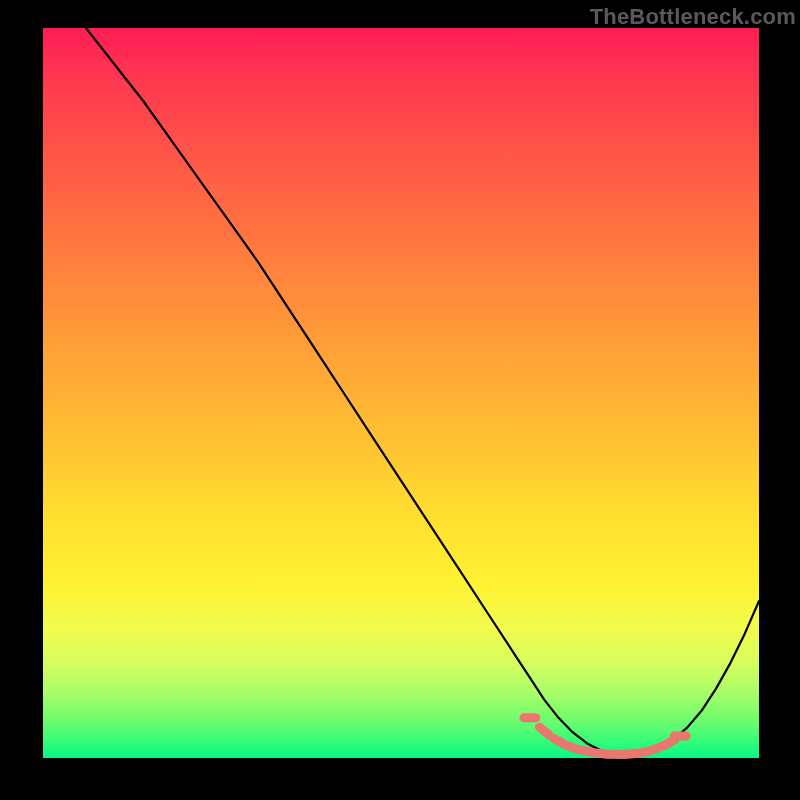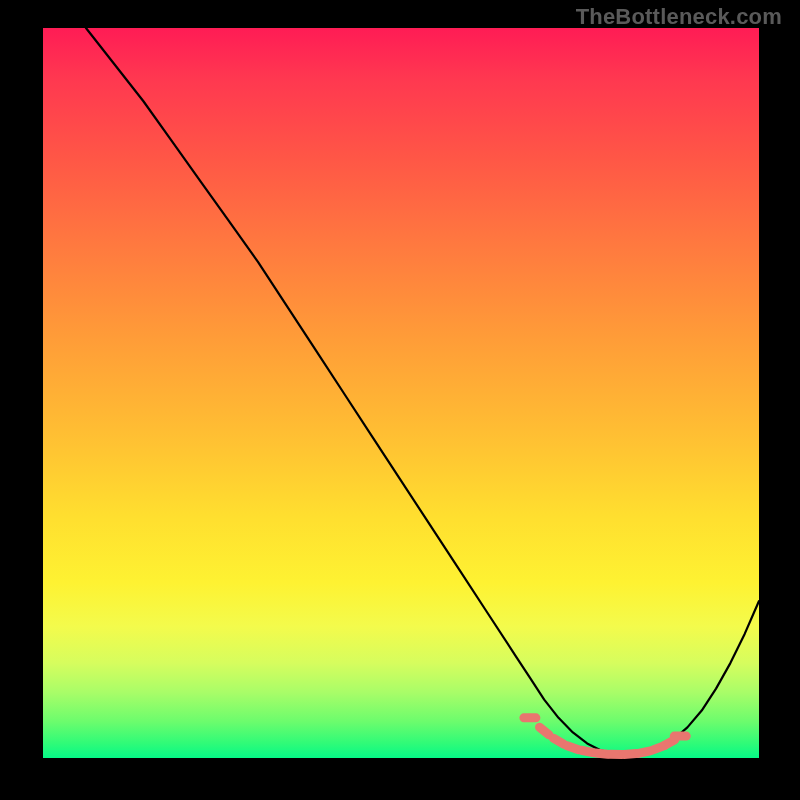--- a/index.html
+++ b/index.html
@@ -13,21 +13,21 @@
   }
   .outer {
     position: relative;
     width: 800px;
     height: 800px;
     background: #000;
   }
   .watermark {
     position: absolute;
     top: 4px;
-    right: 18px;
+    right: 4px;
     color: #5a5a5a;
     font-size: 22px;
     font-weight: 600;
     letter-spacing: 0.2px;
     z-index: 10;
   }
   .plot {
     position: absolute;
     left: 43px;
     top: 28px;

